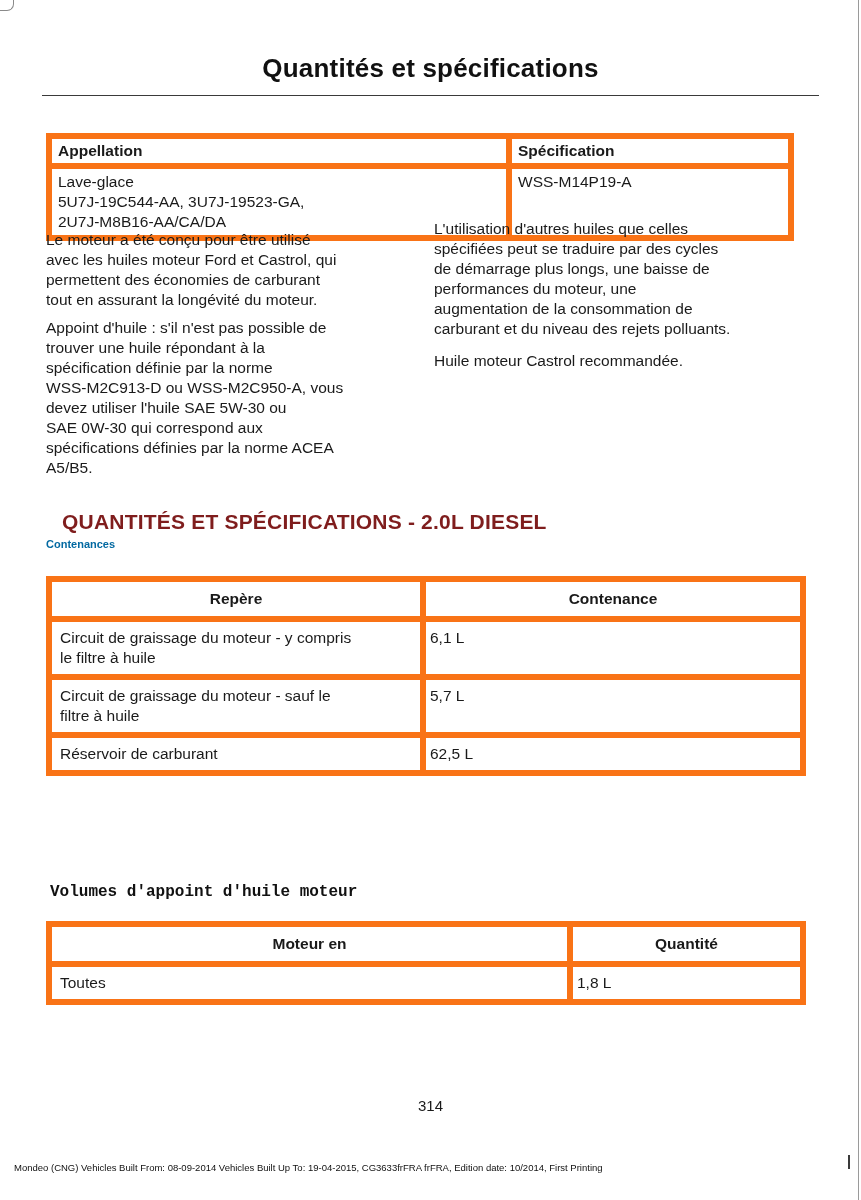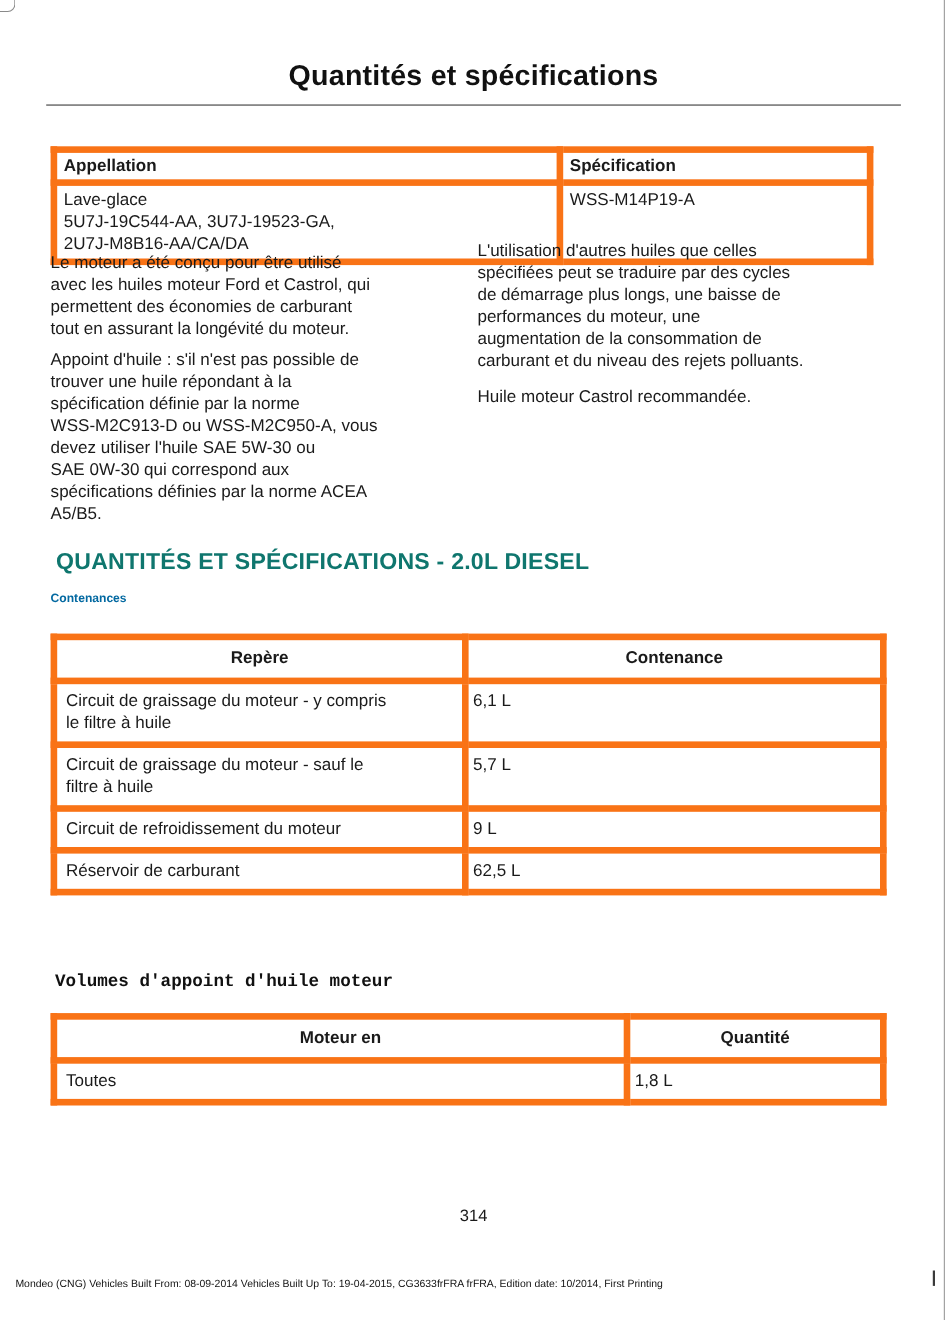--- a/index.html
+++ b/index.html
@@ -47,22 +47,22 @@
     display: flex; font-size: 15.5px; line-height: 20px;
   }
   .col-left { width: 374px; padding-top: 11px; }
   .col-right { width: 356px; margin-left: 14px; }
   .para { margin: 0 0 8px 0; }
 
   .castrol-logo { margin-top: 8px; height: 78px; }
   .castrol-caption { margin: 12px 0 6px 0; font-size: 15.5px; }
 
   .diesel-heading {
-    position: absolute; top: 494px; left: 46px; margin: 5px;
-    font-size: 21px; font-weight: bold; letter-spacing: 0.2px; color: #0f766e;
+    position: absolute; top: 494px; left: 46px; margin: 16px;
+    font-size: 21px; font-weight: bold; letter-spacing: 0.2px; color: #7f1d1d;
   }
   .contenances-heading {
     position: absolute; top: 538px; left: 46px; margin: 0;
     font-size: 11px; font-weight: bold; color: #0369a1;
   }
 
   .data-table {
     position: absolute; left: 46px; width: 754px;
     font-size: 15.5px; line-height: 20px; border-radius: 14px;
   }
@@ -164,24 +164,20 @@
         <td class="pre">Circuit de graissage du moteur - y compris
 le filtre à huile</td>
         <td class="value-cell">6,1 L</td>
       </tr>
       <tr>
         <td class="pre">Circuit de graissage du moteur - sauf le
 filtre à huile</td>
         <td class="value-cell">5,7 L</td>
       </tr>
       <tr>
-        <td class="pre">Circuit de refroidissement du moteur</td>
-        <td class="value-cell">9 L</td>
-      </tr>
-      <tr>
         <td class="pre">Réservoir de carburant</td>
         <td class="value-cell">62,5 L</td>
       </tr>
     </tbody>
   </table>
 
   <h3 class="volumes-heading">Volumes d'appoint d'huile moteur</h3>
 
   <table class="data-table volumes-table">
     <colgroup>

